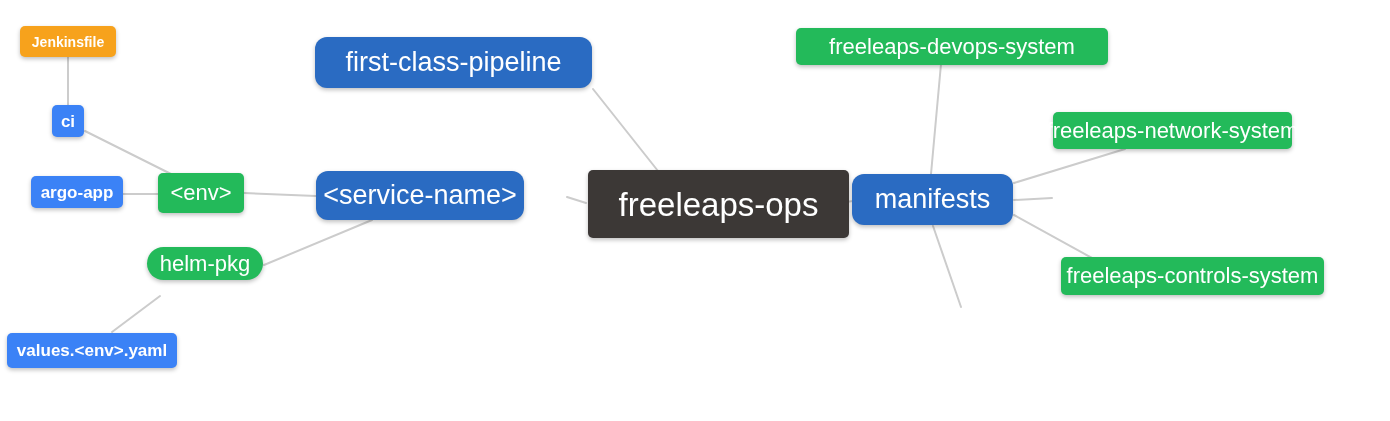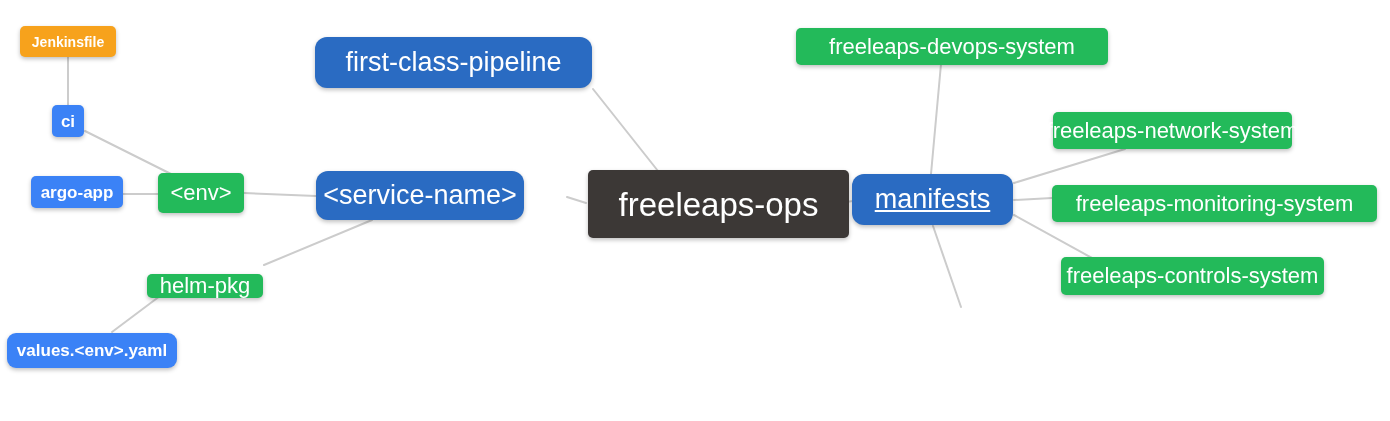--- a/index.html
+++ b/index.html
@@ -70,34 +70,33 @@
   </svg>
 
   <div class="node l4" style="left:20px;  top:26px;  width:96px;  height:31px;">Jenkinsfile</div>
 
   <div class="node l3" style="left:52px;  top:105px; width:32px;  height:32px;">ci</div>
 
   <div class="node l2" style="left:158px; top:173px; width:86px;  height:40px;">&lt;env&gt;</div>
 
   <div class="node l3" style="left:31px;  top:176px; width:92px;  height:32px;">argo-app</div>
 
-  <div class="node l2" style="left:147px; top:274px; width:116px; height:24px;">helm-pkg</div>
+  <div class="node l2" style="left:147px; top:247px; width:116px; height:33px;border-radius:18px;">helm-pkg</div>
 
-  <div class="node l3" style="left:7px;   top:333px; width:170px; height:35px;border-radius:9px;">values.&lt;env&gt;.yaml</div>
+  <div class="node l3" style="left:7px;   top:333px; width:170px; height:35px;">values.&lt;env&gt;.yaml</div>
 
   <div class="node l1" style="left:315px; top:37px;  width:277px; height:51px;">first-class-pipeline</div>
 
   <div class="node l1" style="left:316px; top:171px; width:208px; height:49px;">&lt;service-name&gt;</div>
 
   <div class="node root" style="left:588px; top:170px; width:261px; height:68px;">freeleaps-ops</div>
 
-  <div class="node l1" style="left:852px; top:174px; width:161px; height:51px;text-decoration:underline;">manifests</div>
+  <div class="node l1" style="left:852px; top:174px; width:161px; height:51px;">manifests</div>
 
   <div class="node l2" style="left:796px; top:28px;  width:312px; height:37px;">freeleaps-devops-system</div>
 
   <div class="node l2" style="left:1053px; top:112px; width:239px; height:37px;">freeleaps-network-system</div>
 
-  <div class="node l2" style="left:1052px; top:185px; width:325px; height:37px;">freeleaps-monitoring-system</div>
 
   <div class="node l2" style="left:1061px; top:257px; width:263px; height:38px;">freeleaps-controls-system</div>
 
 
 </div>
 
 </body></html>

